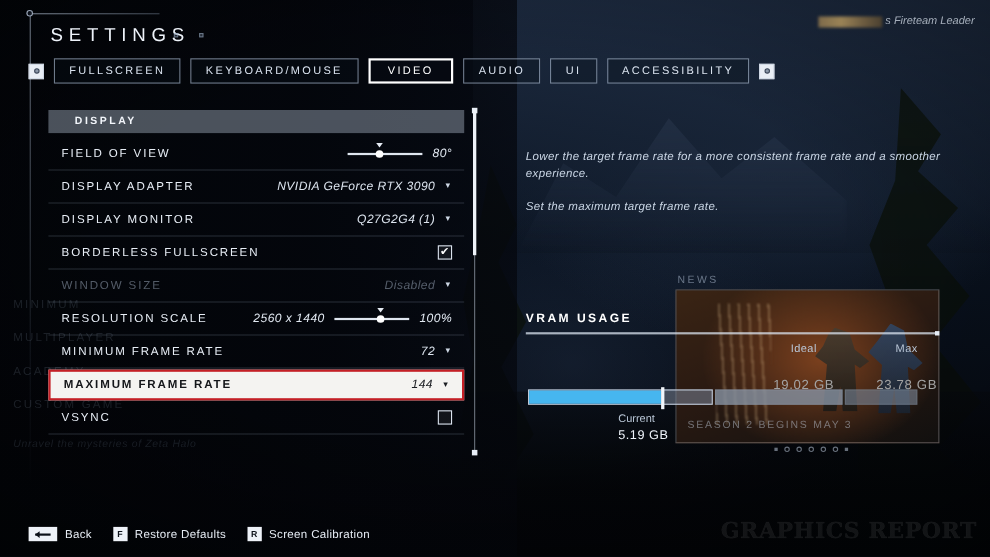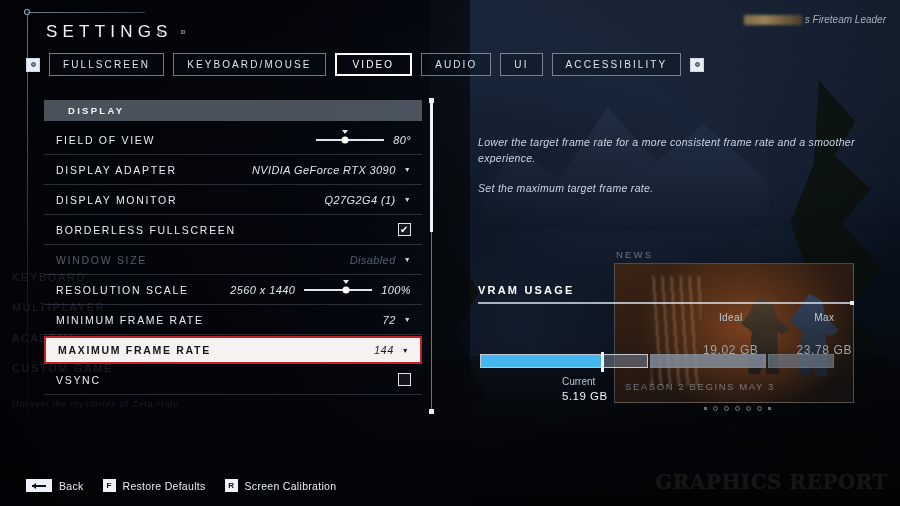--- a/index.html
+++ b/index.html
@@ -335,21 +335,21 @@
     <div class="tab">KEYBOARD/MOUSE</div>
     <div class="tab active">VIDEO</div>
     <div class="tab">AUDIO</div>
     <div class="tab">UI</div>
     <div class="tab">ACCESSIBILITY</div>
     <div class="tab-arrow">
         <span class="glyph"></span>
       </div>
   </div>
 
-  <div class="ghost" style="top:271px">KEYBOARD</div>
+  <div class="ghost" style="top:271px">MINIMUM</div>
   <div class="ghost" style="top:301px">MULTIPLAYER</div>
   <div class="ghost" style="top:332px">ACADEMY</div>
   <div class="ghost" style="top:362px">CUSTOM GAME</div>
   <div class="ghost-sub">Unravel the mysteries of Zeta Halo</div>
 
   <div class="panel">
     <div class="section-header">DISPLAY</div>
     <div class="rows">
 
       <div class="row">

